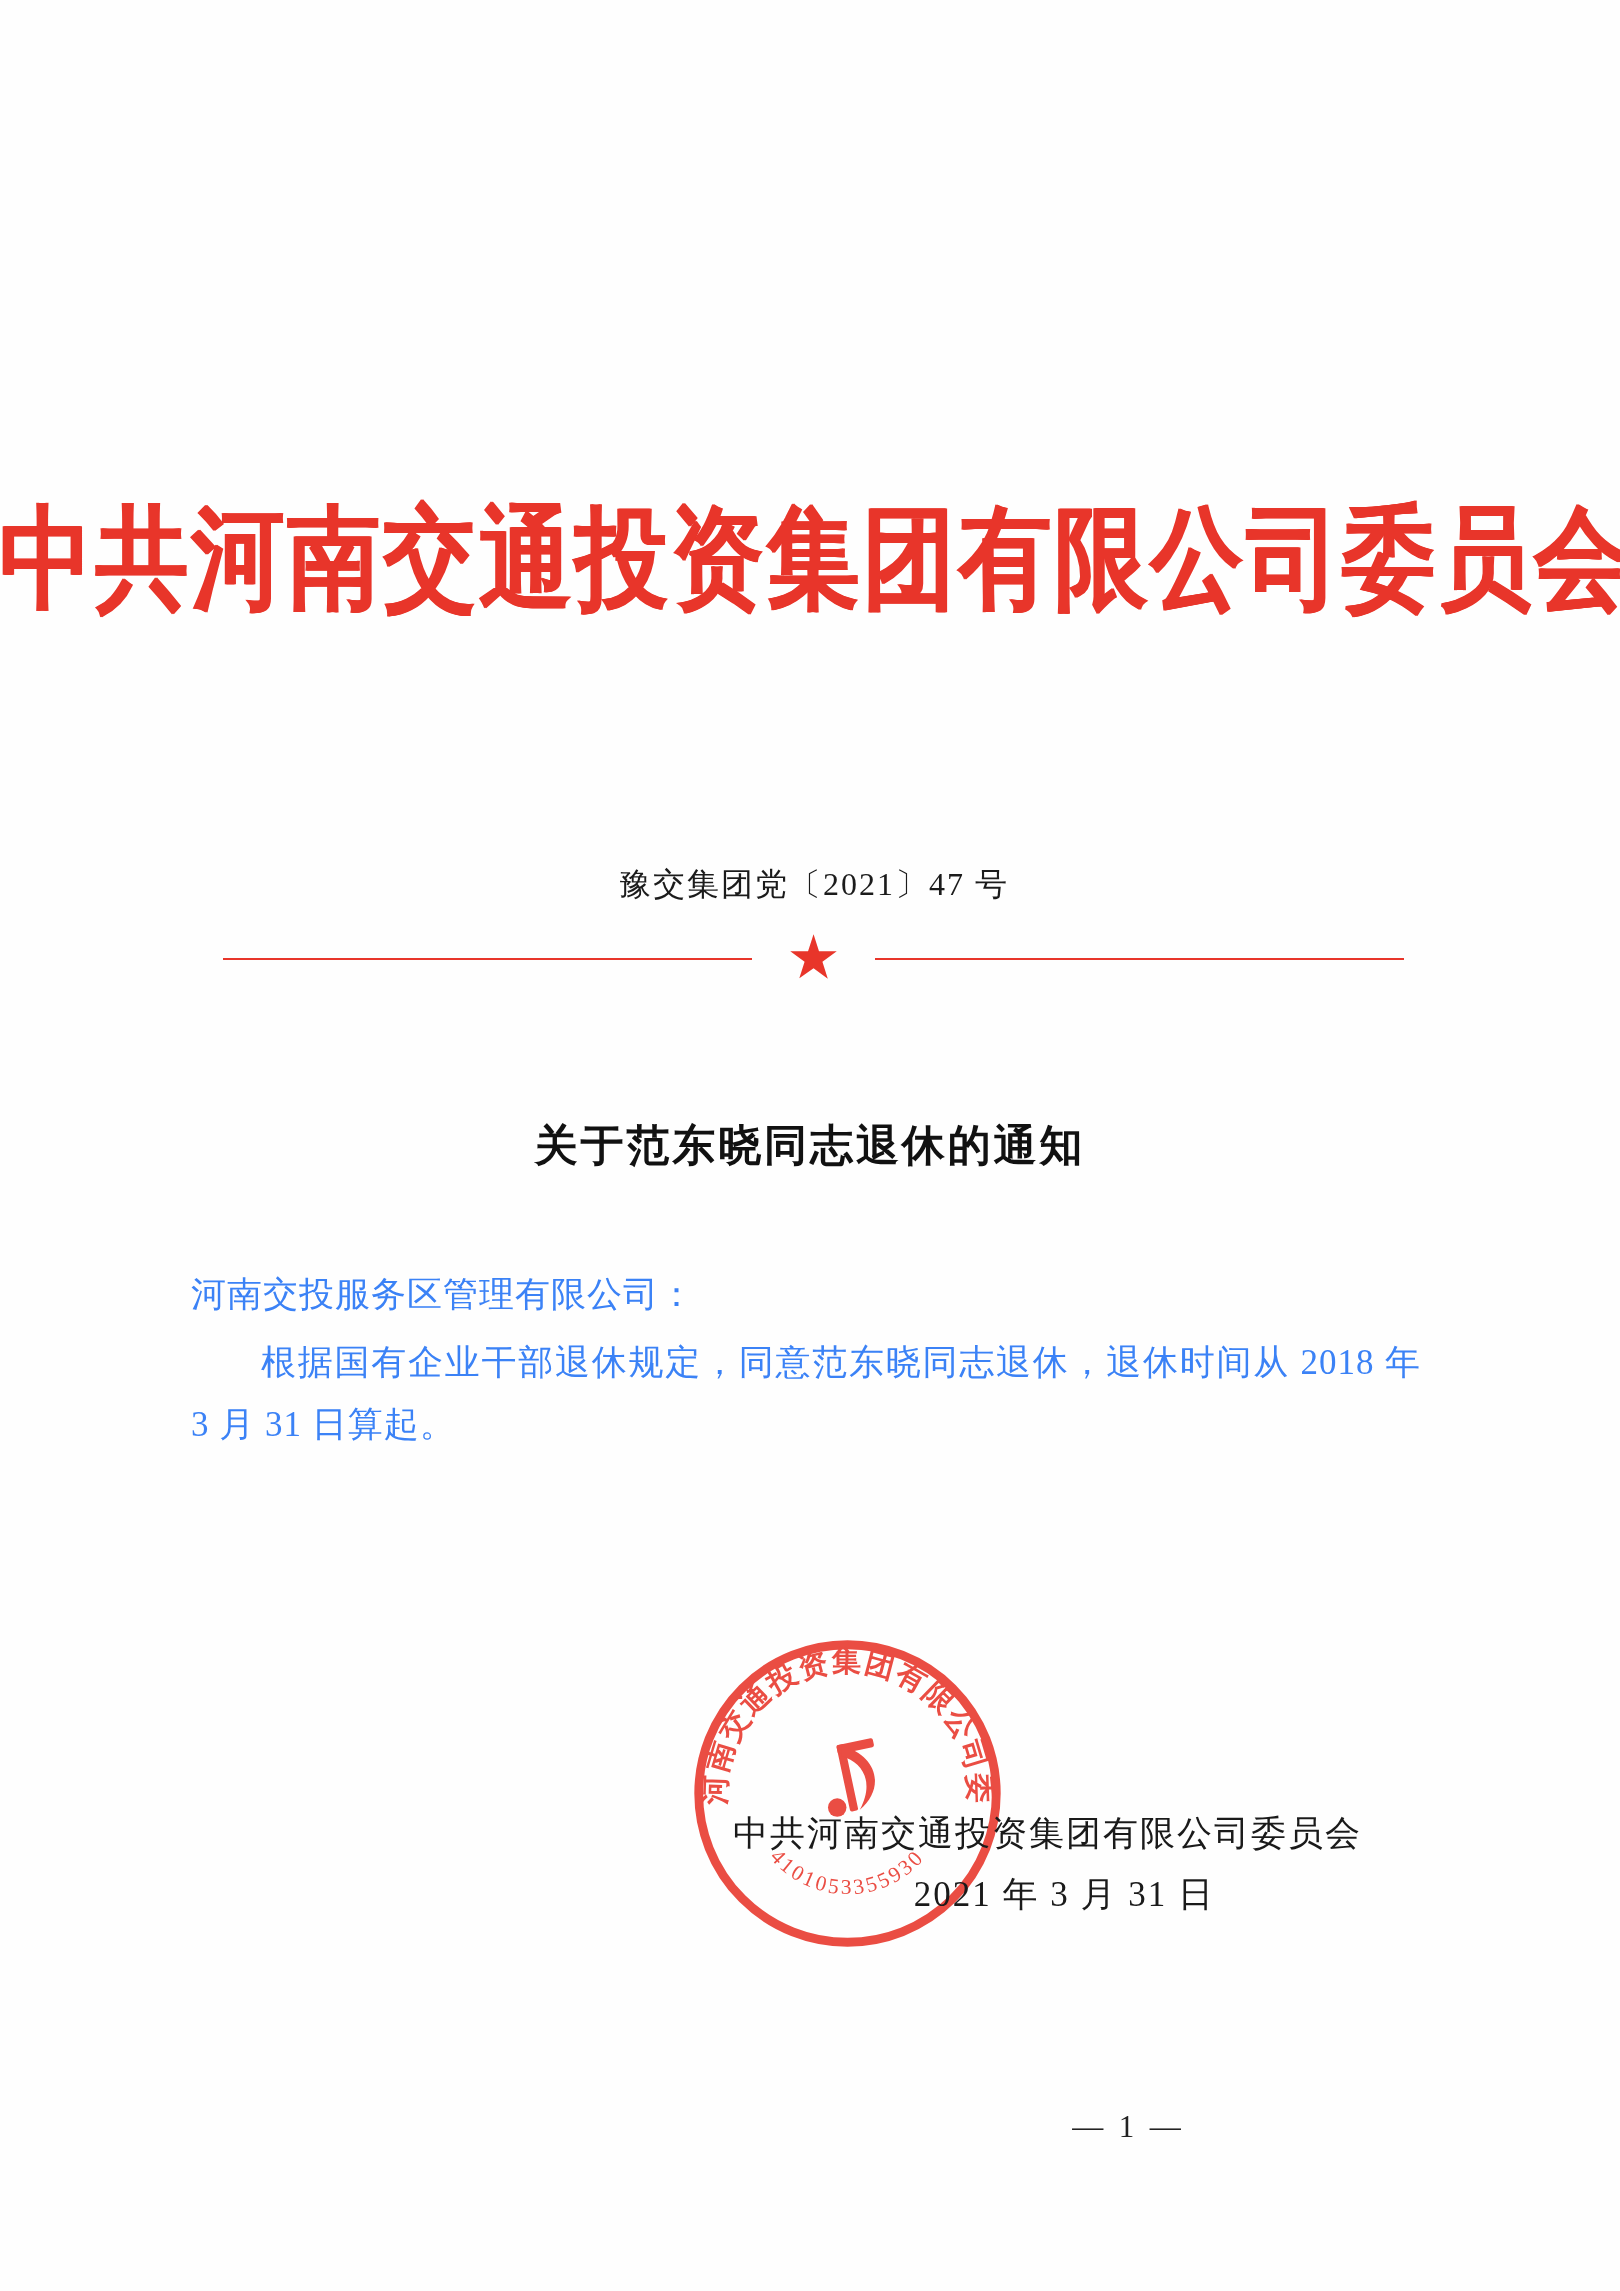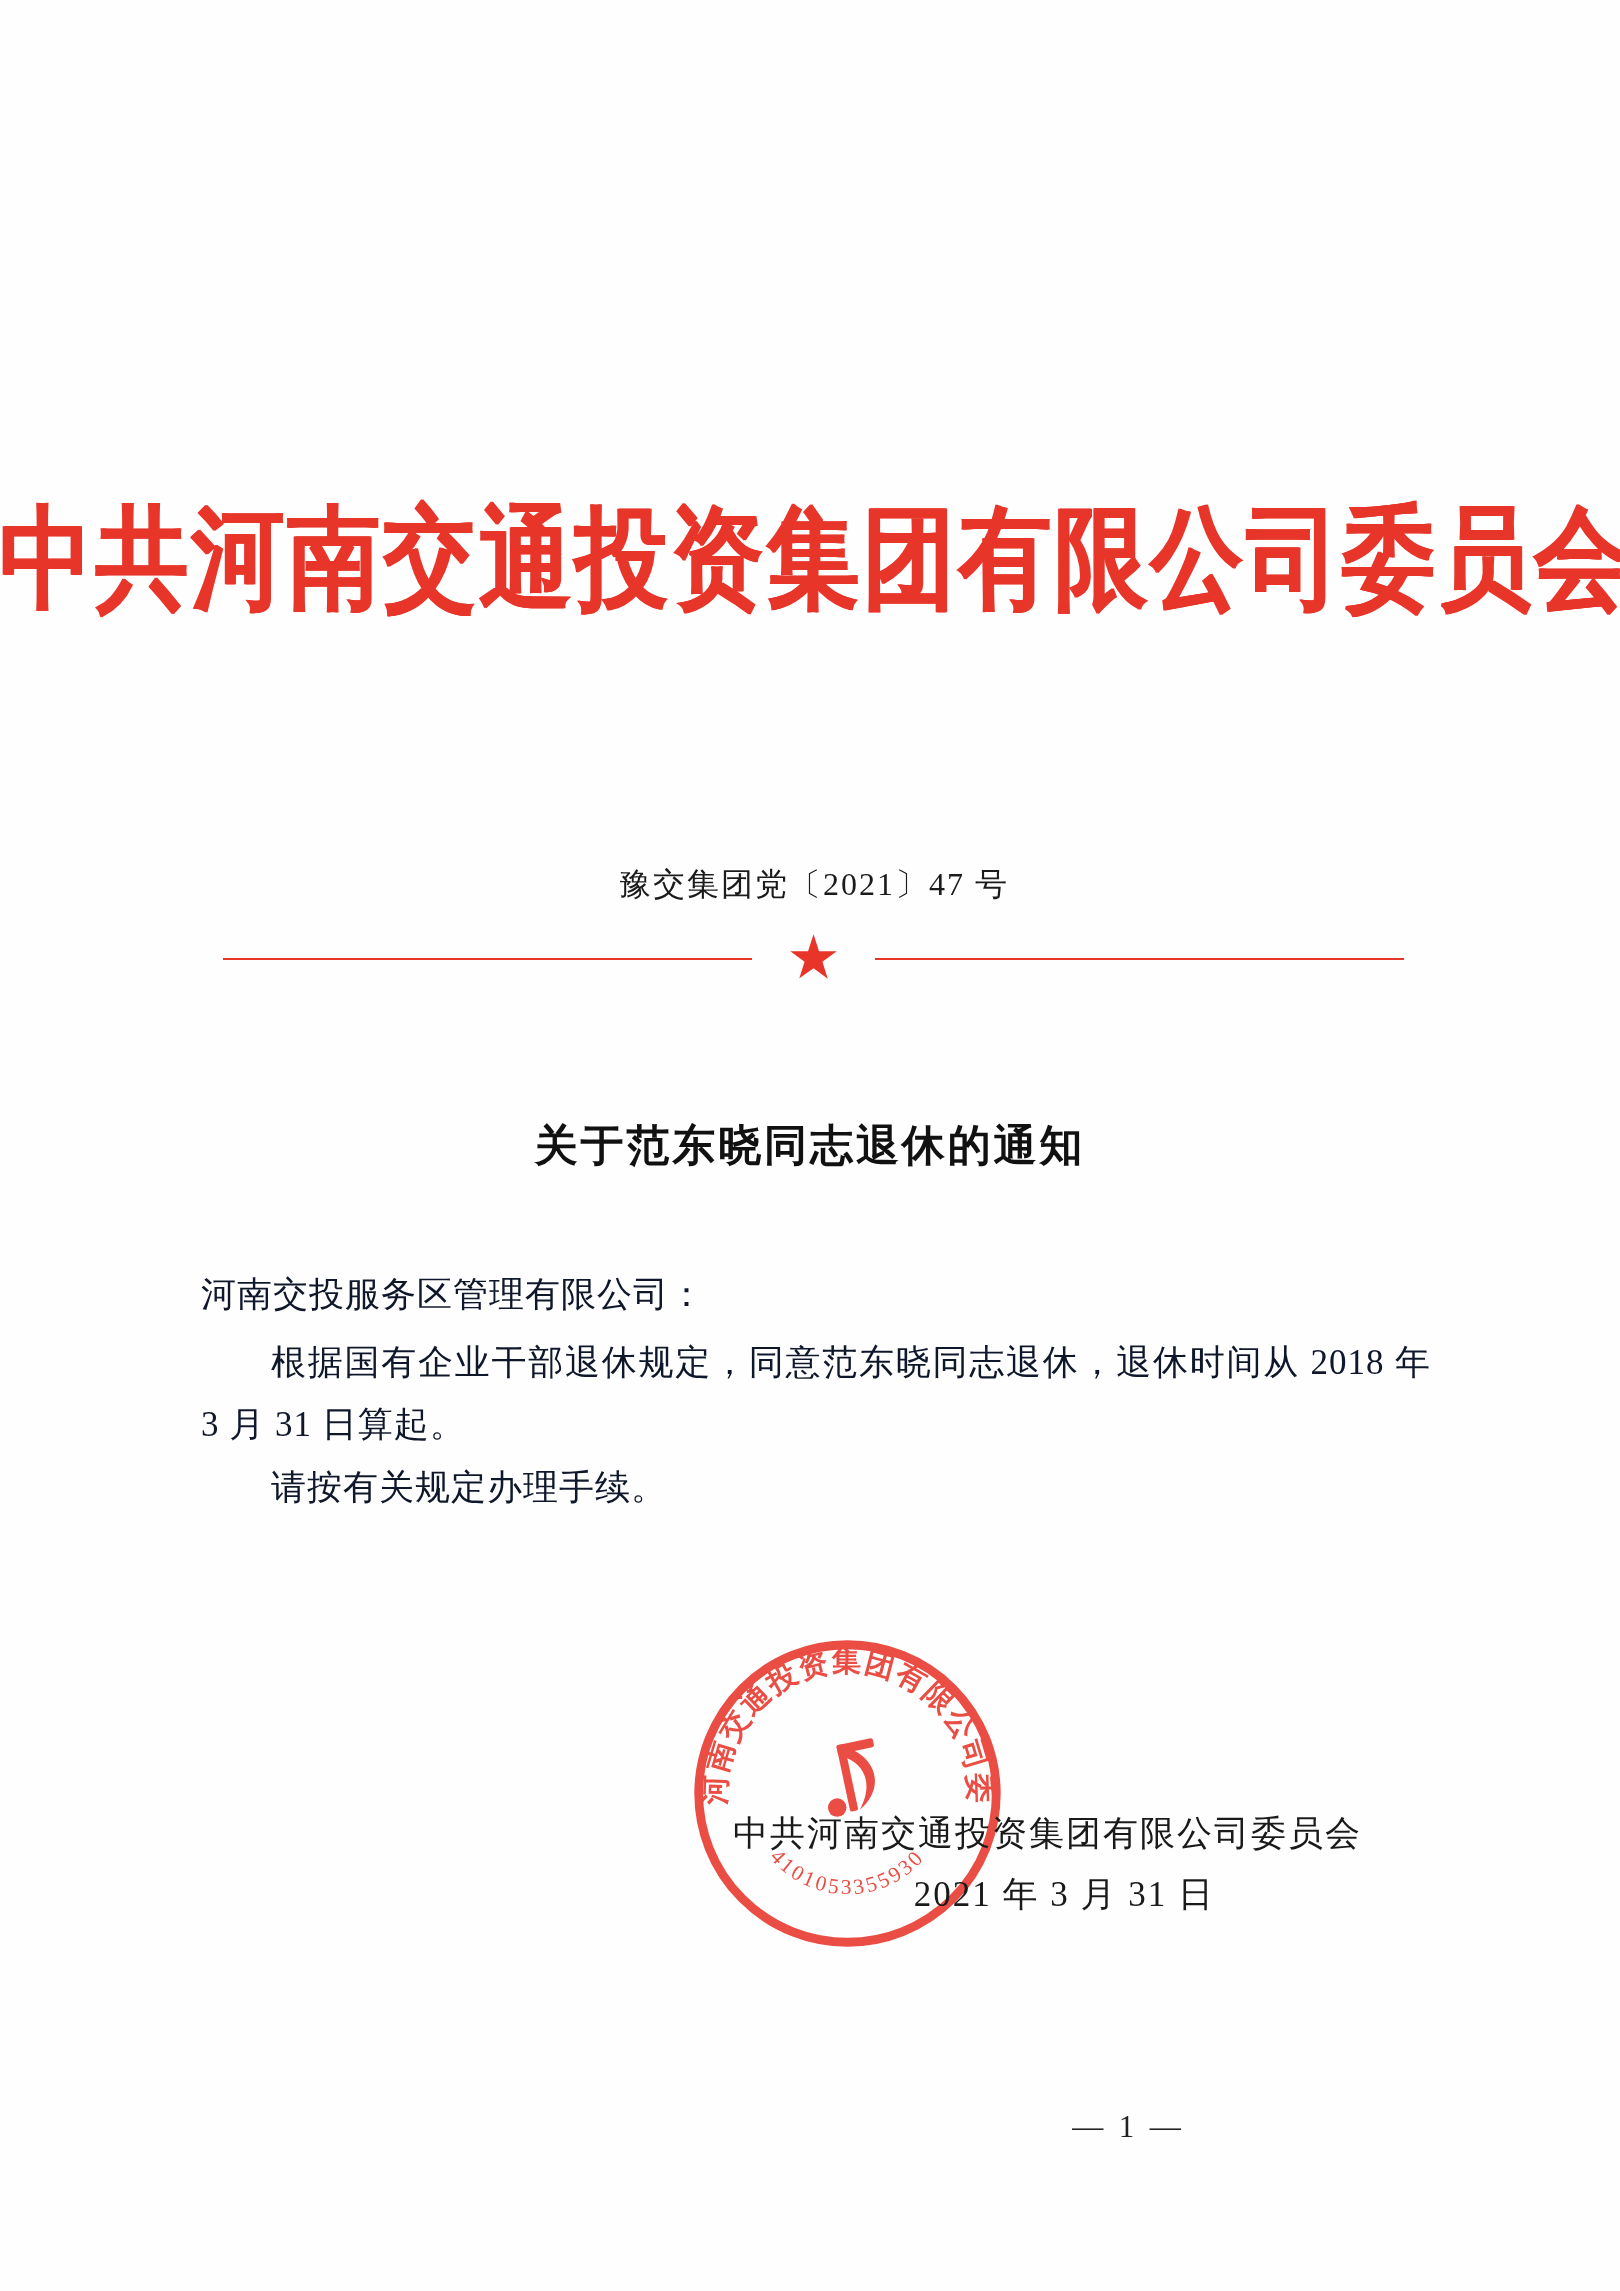--- a/index.html
+++ b/index.html
@@ -94,26 +94,26 @@
     font-weight: bold;
     font-size: 43px;
     letter-spacing: 2.9px;
     color: #111;
   }
 
   
   .body-block {
     position: absolute;
     top: 1264px;
-    left: 201px;
+    left: 191px;
     width: 1230px;
     font-size: 35px;
     line-height: 1.78;
     letter-spacing: 1px;
-    color: #0f172a;
+    color: #3b82f6;
   }
   .addressee { margin: 0 0 5.9px 0; }
   .para {
     margin: 0;
     text-indent: 2em;
     text-align: justify;
   }
 
   
   .signature {
@@ -171,21 +171,20 @@
     <div class="rule-line rule-left"></div>
     <div class="rule-star">★</div>
     <div class="rule-line rule-right"></div>
   </div>
 
   <div class="doc-title">关于范东晓同志退休的通知</div>
 
   <div class="body-block">
     <p class="addressee">河南交投服务区管理有限公司：</p>
     <p class="para">根据国有企业干部退休规定，同意范东晓同志退休，退休时间从 2018 年 3 月 31 日算起。</p>
-    <p class="para">请按有关规定办理手续。</p>
   </div>
 
   <svg class="seal" viewBox="0 0 330 330" aria-hidden="true">
     <defs>
       <path id="sealArcTop" d="M 40,165 A 125,125 0 0 1 290,165"></path>
       <path id="sealArcBottom" d="M 62,165 A 103,103 0 0 0 268,165"></path>
     </defs>
     <circle cx="165" cy="165" r="152" fill="none" stroke="#e8352a" stroke-width="9"></circle>
     <text font-family="'DejaVu Serif','Liberation Serif',serif" font-size="30" font-weight="bold" fill="#e8352a" letter-spacing="2">
       <textPath href="#sealArcTop" startOffset="50%" text-anchor="middle">中共河南交通投资集团有限公司委员会</textPath>

